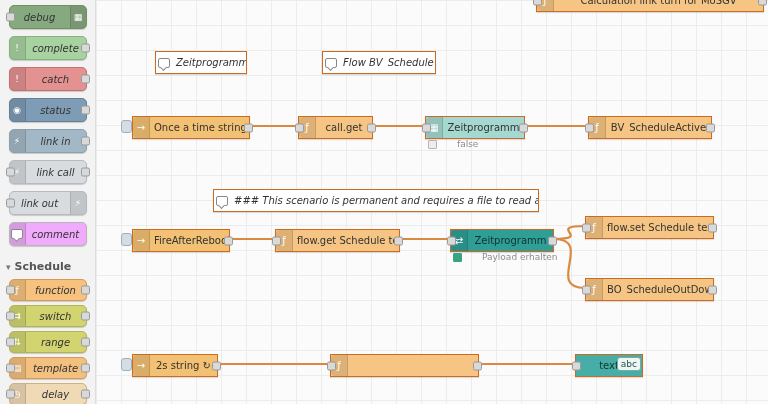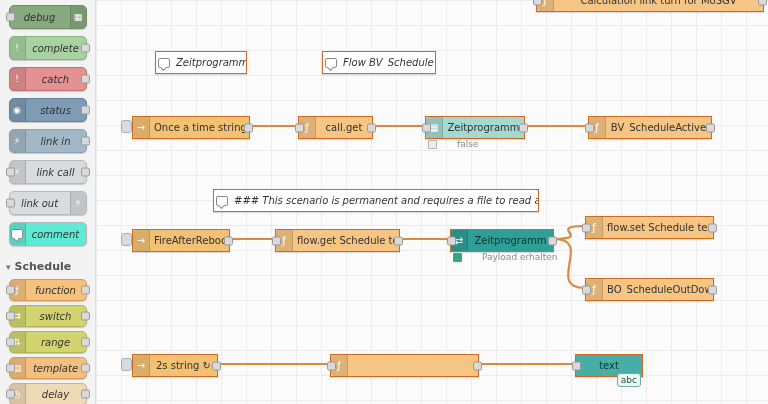--- a/index.html
+++ b/index.html
@@ -37,21 +37,21 @@
   .wire{fill:none;stroke-width:2.2px;}
   .cnode{position:absolute;height:23px;border:1px solid #cc6a1f;border-radius:0;display:flex;
          align-items:center;font-size:10px;color:#333;box-sizing:border-box;
          box-shadow:0 1px 1px rgba(0,0,0,.12);cursor:move;}
   .cnode .iblock{width:16px;font-size:10px;}
   .clabel{order:1;flex:1;text-align:center;padding:0 4px;white-space:nowrap;overflow:hidden;}
   .cnode.comment .iblock{background:transparent;border-right:none;color:#888;}
   .cnode.comment .clabel{font-style:italic;text-align:left;}
   .inject-btn{position:absolute;left:-12px;top:3px;width:11px;height:13px;background:#d4dde3;
               border:1px solid #9fb0ba;border-radius:3px;cursor:pointer;padding:0;}
-  .badge{position:absolute;right:1px;top:18px;height:14px;padding:0 3px;background:#eef6f4;
+  .badge{position:absolute;right:1px;top:2px;height:14px;padding:0 3px;background:#eef6f4;
          border:1px solid #76aaa2;border-radius:3px;font-size:9px;color:#23534d;
          display:flex;align-items:center;cursor:pointer;box-sizing:border-box;}
   .status{position:absolute;left:2px;top:22px;display:flex;align-items:center;gap:20px;
           font-size:9px;color:#8c8c8c;white-space:nowrap;}
   .status-dot{width:7px;height:7px;border:1px solid #aaa;border-radius:1px;background:#ededed;flex:none;}
 </style>
 </head>
 <body>
 
 <div class="app">
@@ -86,21 +86,21 @@
           <span class="iblock">⚡</span>
           <span class="plabel">link call</span>
           <span class="nub in"></span>
           <span class="nub out"></span>
         </div>
         <div class="pitem" style="background: rgb(217, 220, 223); border-color: rgb(180, 186, 191);">
           <span class="iblock right">⚡</span>
           <span class="plabel">link out</span>
           <span class="nub in"></span>
         </div>
-        <div class="pitem" style="background: #5eead4; border-color: rgb(182, 182, 182);">
+        <div class="pitem" style="background: #f0abfc; border-color: rgb(182, 182, 182);">
           <span class="iblock">
             <span class="bubble"></span>
           </span>
           <span class="plabel">comment</span>
         </div>
       </div>
     <div class="pheader">
       <span class="chev">▾</span>
       <span>Schedule</span>
     </div>

